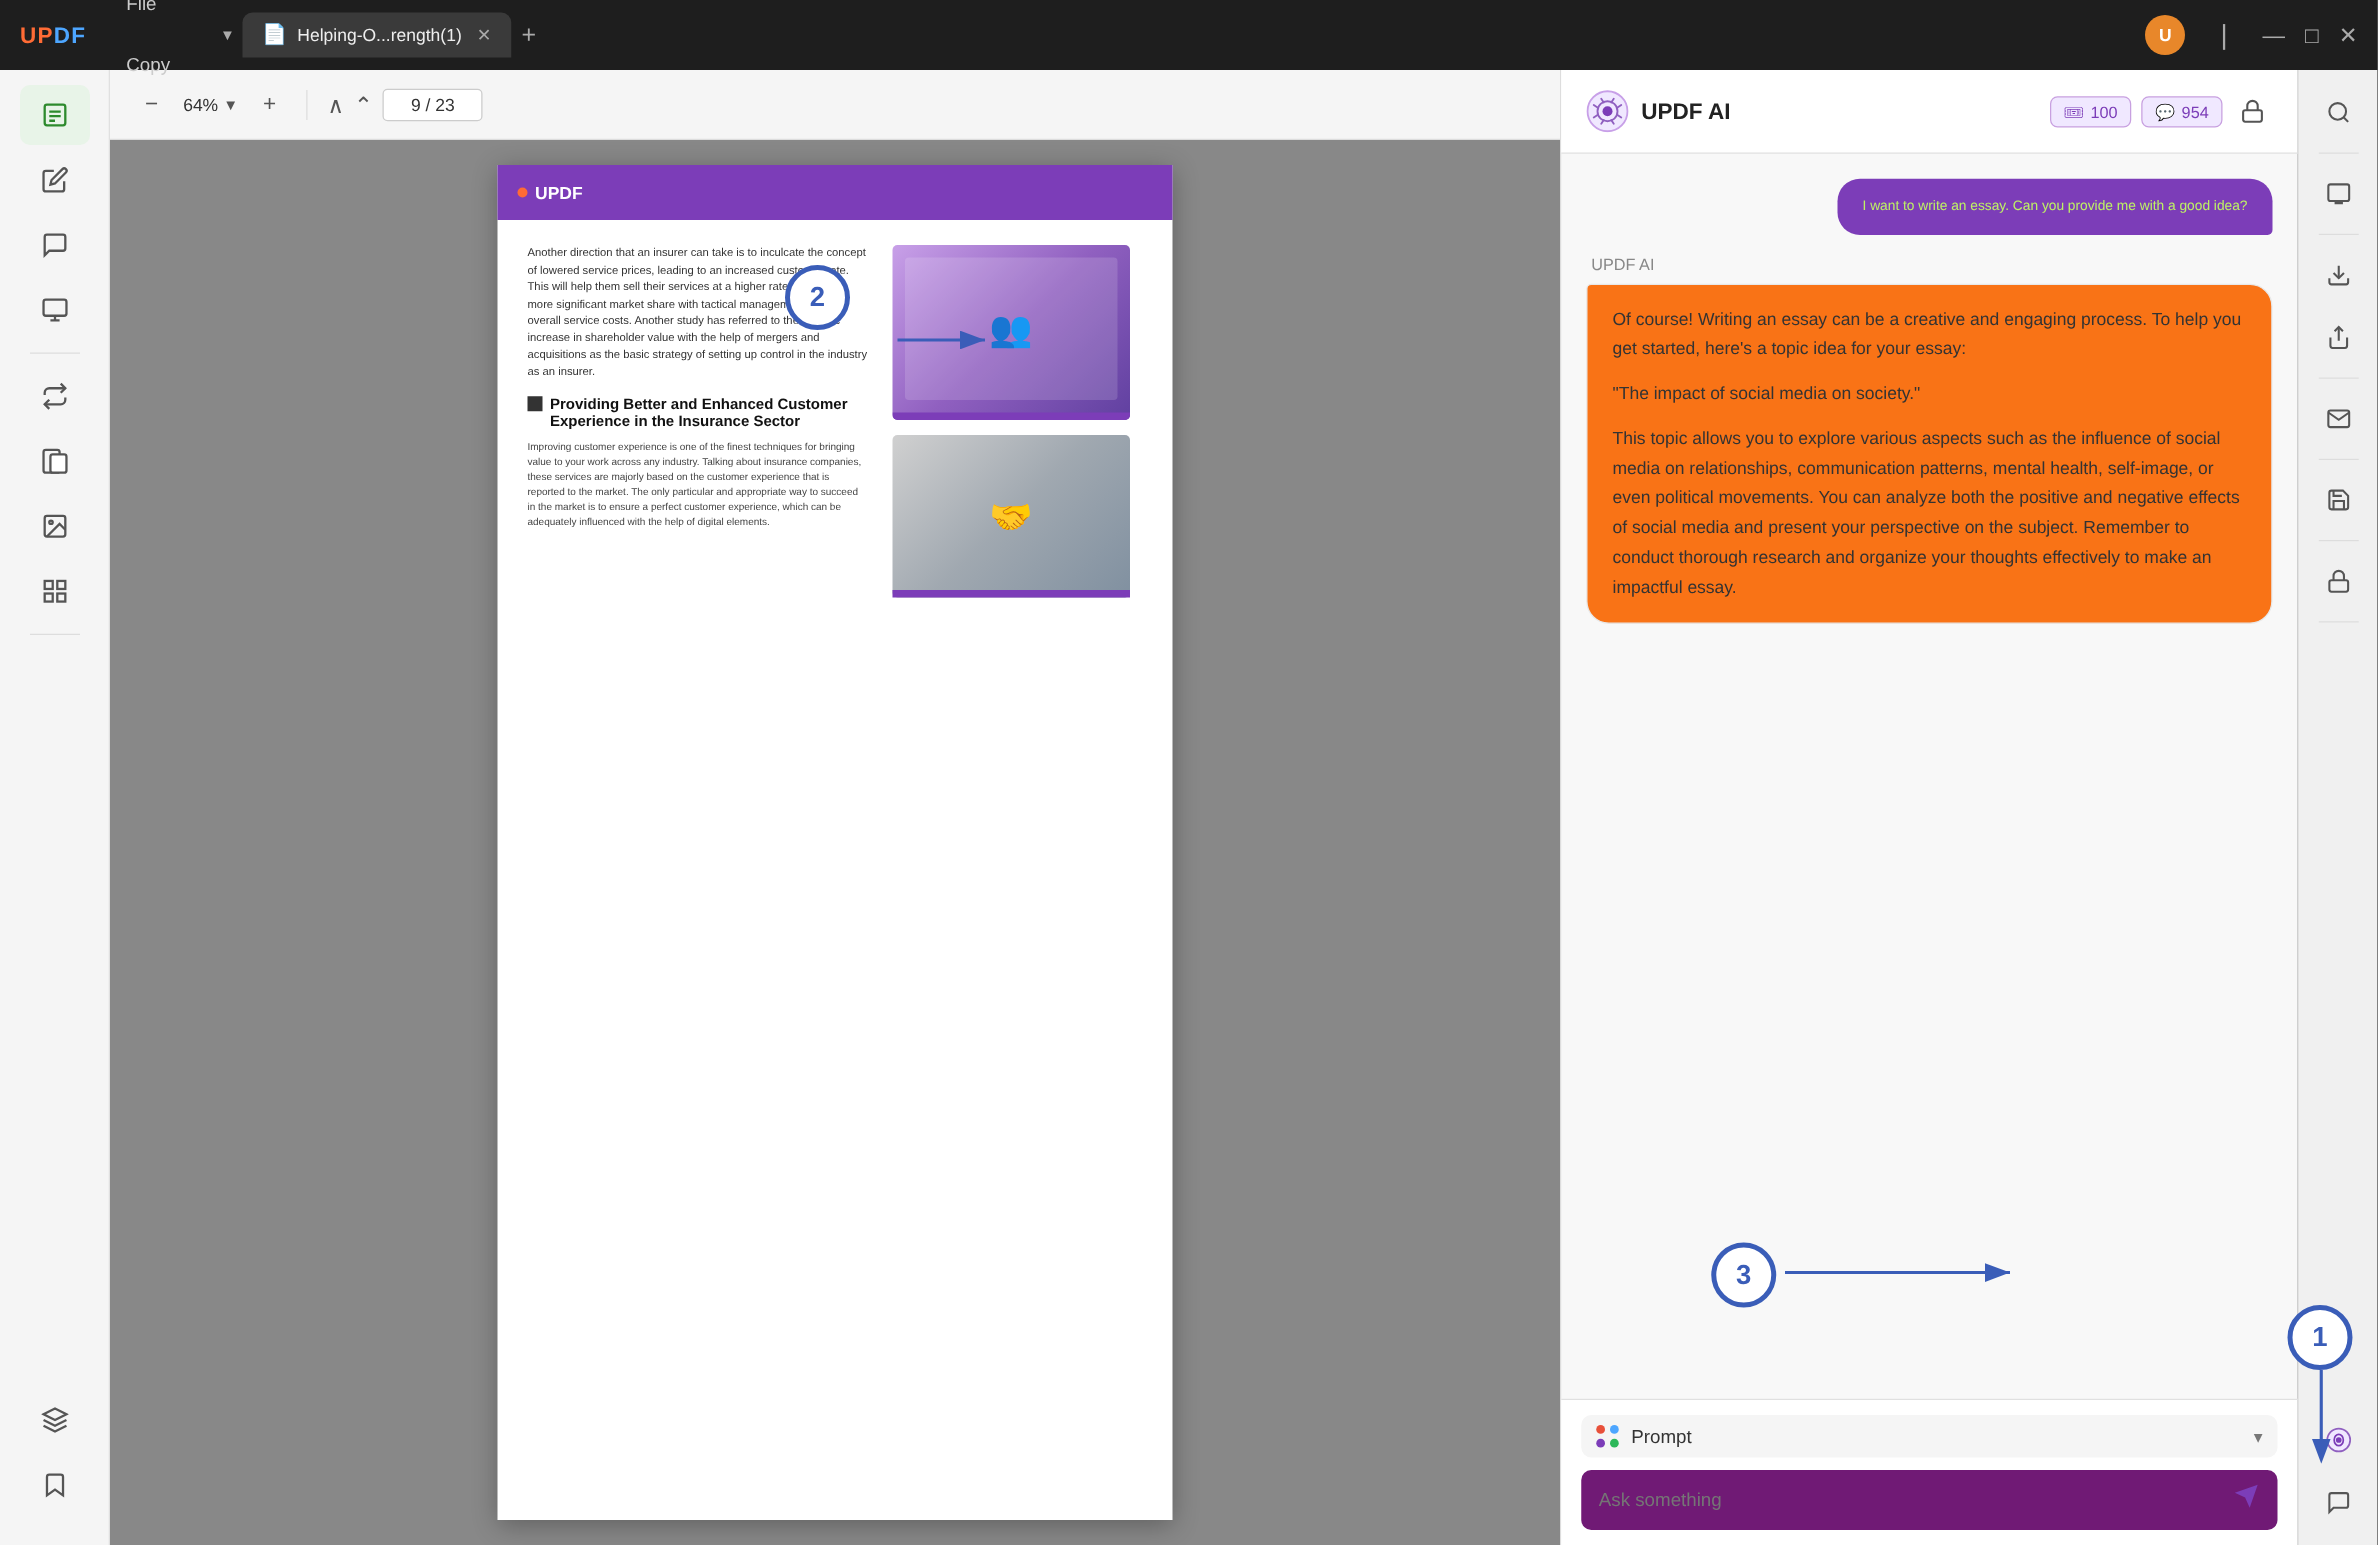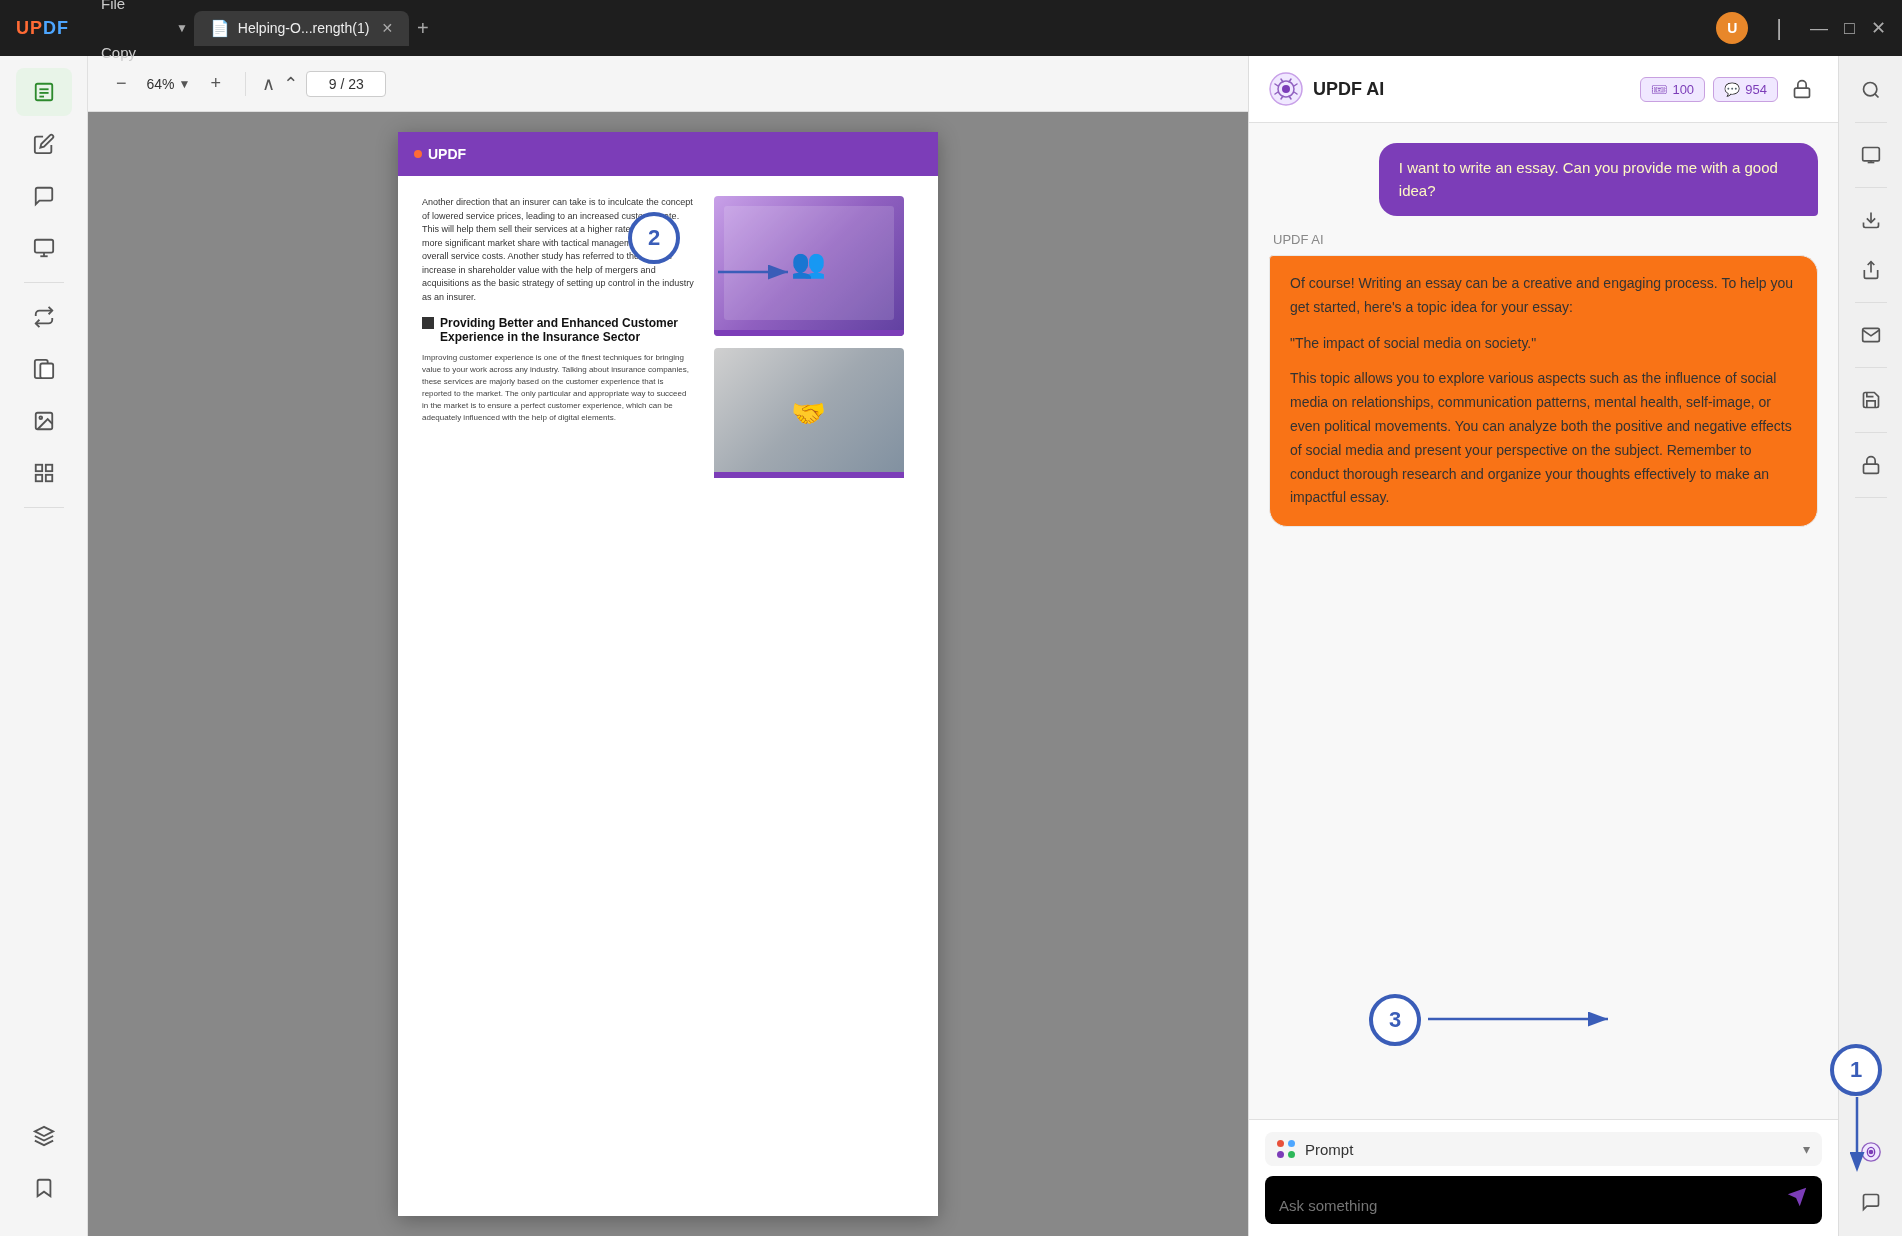--- a/index.html
+++ b/index.html
@@ -363,25 +363,25 @@
       flex: 1;
       overflow-y: auto;
       padding: 20px;
       display: flex;
       flex-direction: column;
       gap: 16px;
     }
     .user-message {
       align-self: flex-end;
       background: #7c3db8;
-      color: #fef9c3;
+      color: #bef264;
       border-radius: 18px 18px 4px 18px;
       padding: 14px 20px;
       max-width: 80%;
-      font-size: 15px;
+      font-size: 11px;
       line-height: 1.5;
     }
     .ai-message-container {
       display: flex;
       flex-direction: column;
       gap: 8px;
     }
     .ai-label {
       font-size: 13px;
       color: #888;
@@ -469,23 +469,23 @@
       font-size: 15px;
       color: #333;
     }
     .prompt-chevron {
       color: #777;
       font-size: 14px;
       cursor: pointer;
     }
     .input-row {
       display: flex;
-      align-items: flex-end;
+      align-items: center;
       gap: 10px;
-      background: #000000;
+      background: #701a75;
       border-radius: 8px;
       padding: 10px 14px;
     }
     .ask-input {
       flex: 1;
       border: none;
       background: transparent;
       font-size: 15px;
       color: #999;
       outline: none;

